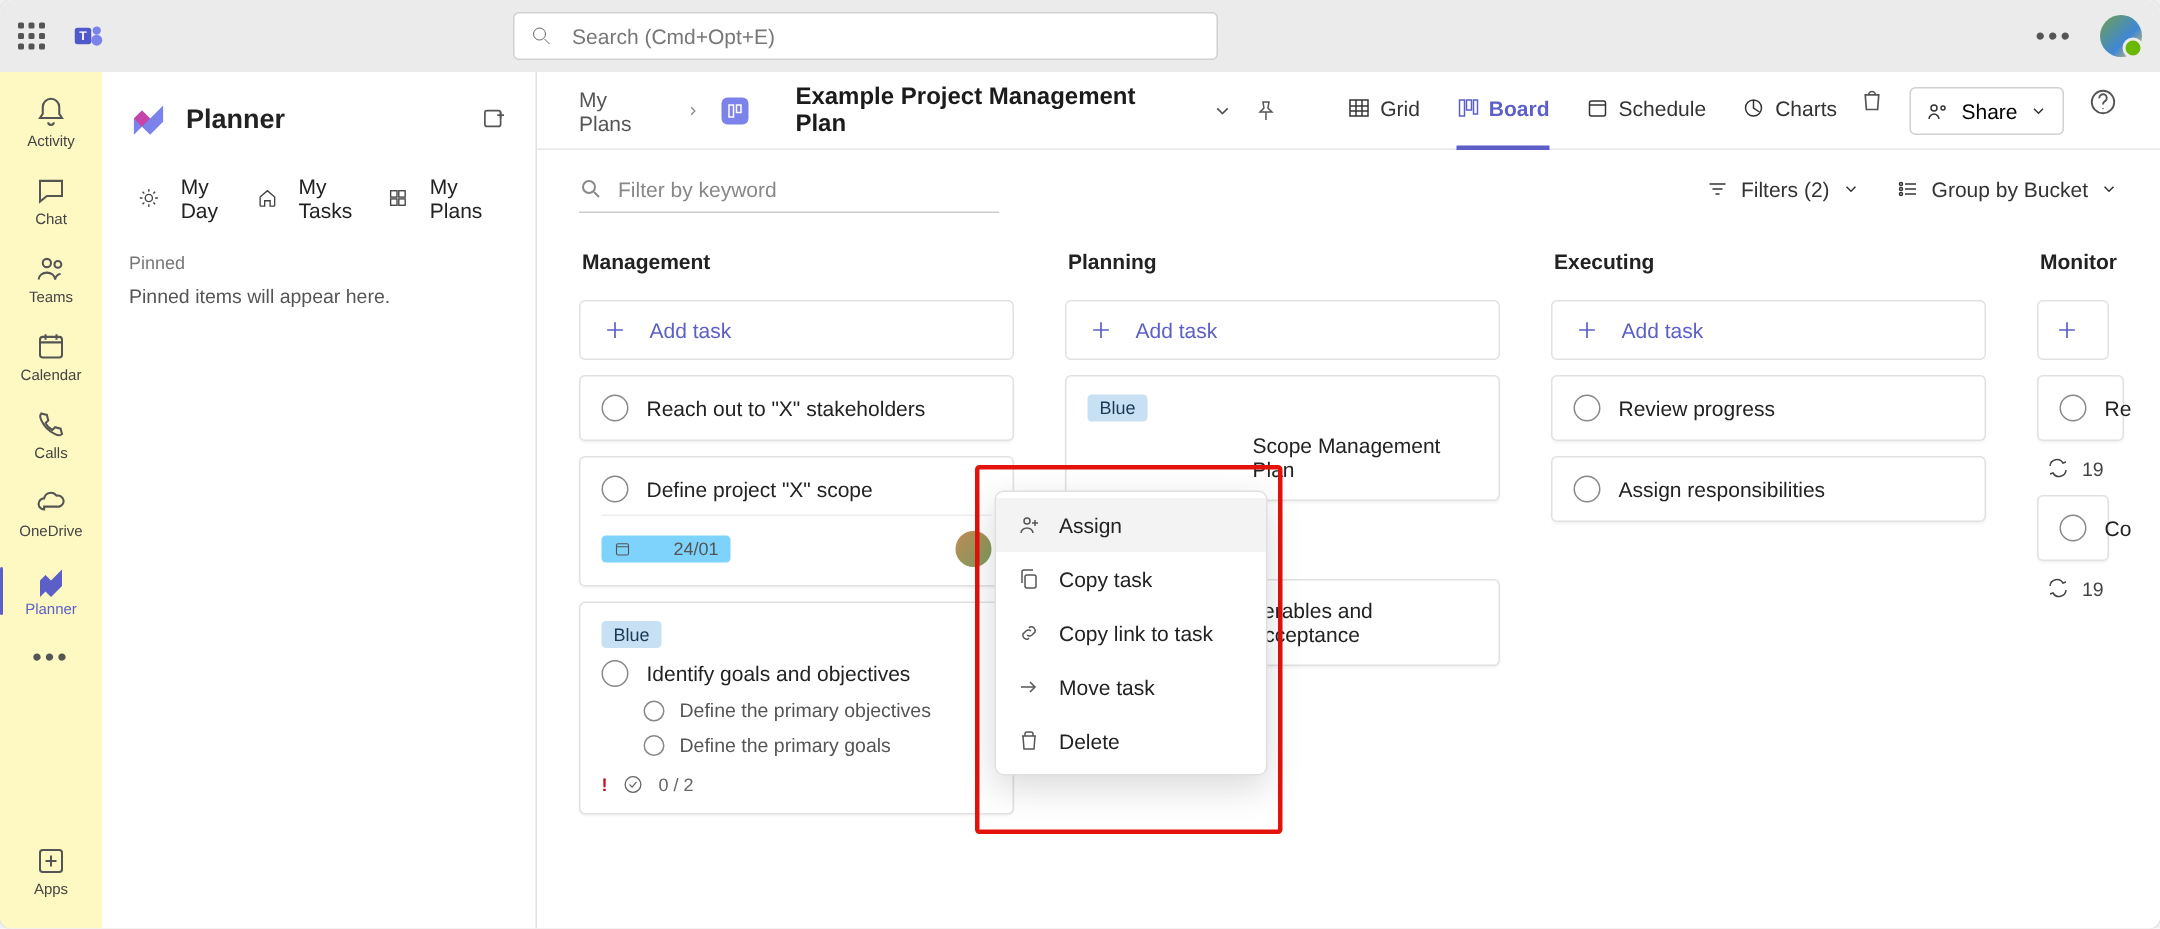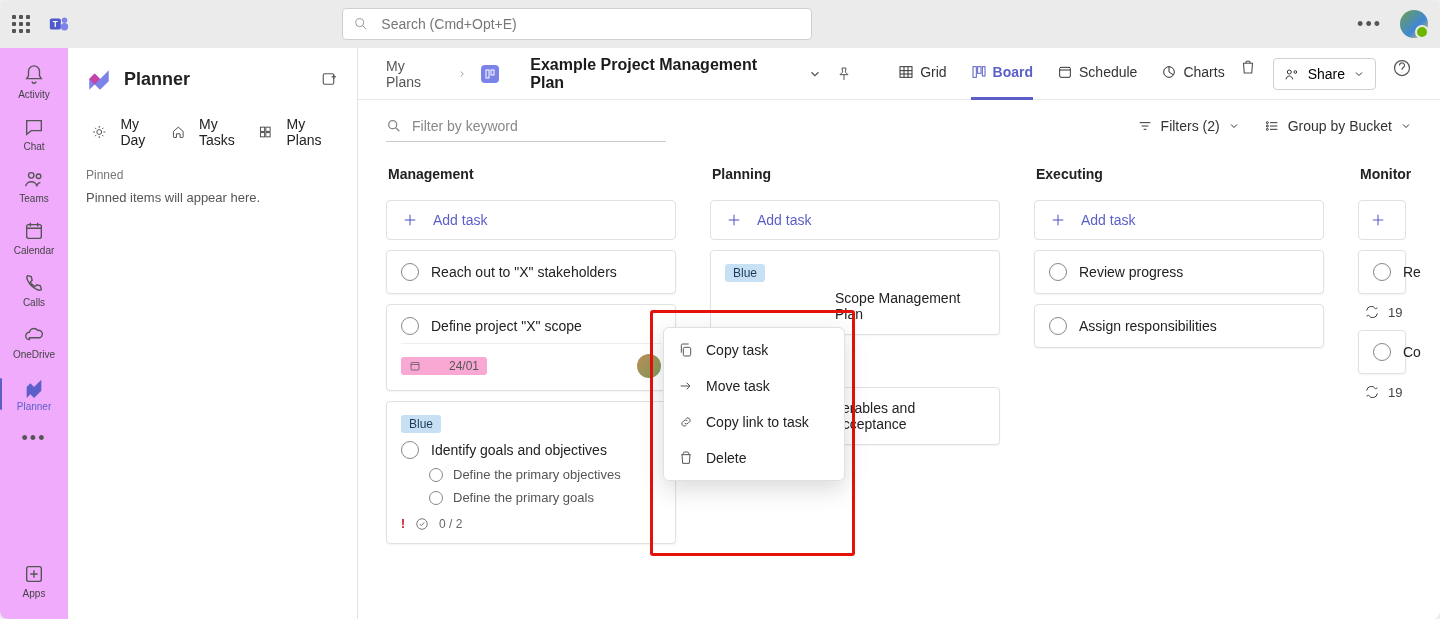--- a/index.html
+++ b/index.html
@@ -16,21 +16,21 @@
 .searchbox svg { width:16px; height:16px; margin-right: 12px; stroke:#666; }
 .top-right { display:flex; align-items:center; gap: 18px; margin-left:auto; }
 .ellipsis-h { font-size:18px; color:#555; letter-spacing:2px; }
 .avatar { width:28px; height:28px; border-radius:50%; background: linear-gradient(135deg,#6fa04f 0%,#3f87d6 60%,#f7c948 100%); position:relative; }
 .avatar::after { content:""; position:absolute; right:-1px; bottom:-1px; width:10px; height:10px; border-radius:50%; background:#6bb700; border:2px solid #ebebeb; }
 
 
 .body-row { flex:1; display:flex; min-height:0; }
 
 
-.rail { width:68px; background:#f0abfc; display:flex; flex-direction:column; align-items:center; padding-top:10px; gap: 4px; justify-content: space-between; }
+.rail { width:68px; background:#fef9c3; display:flex; flex-direction:column; align-items:center; padding-top:10px; gap: 4px; justify-content: space-between; }
 .rail-item { width:68px; display:flex; flex-direction:column; align-items:center; justify-content:center; padding:6px 0; font-size:10px; color:#444; cursor:pointer; gap:3px; position:relative; }
 .rail-item.active { color:#5b5fc7; }
 .rail-item.active::before { content:""; position:absolute; left:0; top:8px; bottom:8px; width:2px; background:#5b5fc7; border-radius:2px; }
 .rail-ico { width:22px; height:22px; stroke:#555; fill:none; stroke-width:1.5; }
 .rail-item.active .rail-ico { stroke:#5b5fc7; fill:#5b5fc7; }
 .rail-bottom { margin-top:auto; margin-bottom:14px; }
 
 
 .sidebar { width:290px; background:#fff; border-right:1px solid #e1e1e1; padding: 18px 18px; display:flex; flex-direction:column; }
 .sb-head { display:flex; align-items:center; gap: 12px; margin-bottom: 18px; }
@@ -80,21 +80,21 @@
 .addtask { height:40px; border:1px solid #e1e1e1; border-radius:4px; background:#fff; display:flex; align-items:center; gap:14px; padding:0 14px; font-size:14px; color:#5b5fc7; cursor:pointer; }
 .addtask svg { width:18px; height:18px; stroke:#5b5fc7; stroke-width:1.5; fill:none; }
 
 .card { border:1px solid #e1e1e1; border-radius:4px; background:#fff; padding: 12px 14px; box-shadow:0 1px 2px rgba(0,0,0,0.05); display:flex; flex-direction:column; gap:8px; }
 .card-row { display:flex; align-items:center; gap:12px; }
 .radio { width:18px; height:18px; border:1.5px solid #888; border-radius:50%; flex-shrink:0; }
 .radio.sm { width:14px; height:14px; }
 .card-title { font-size:14px; color:#222; }
 .chip { display:inline-flex; align-items:center; gap:6px; font-size:12px; padding:2px 8px; border-radius:3px; }
 .chip.blue { background:#c7e0f4; color:#1b3a57; }
-.chip.date { background:#f9a8d4; color:#555;gap:28px; }
+.chip.date { background:#7dd3fc; color:#555;gap:28px; }
 .chip.date svg { width:12px; height:12px; stroke:#555; fill:none; stroke-width:1.5; }
 .sub { font-size:13px; color:#555; padding-left:28px; display:flex; align-items:center; gap:10px; }
 .card-foot { display:flex; align-items:center; gap:10px; font-size:12px; color:#666; padding-top:4px; }
 .bang { color:#c50f1f; font-weight:700; }
 .card-foot svg { width:14px; height:14px; stroke:#666; fill:none; stroke-width:1.5; }
 .avsmall { width:24px; height:24px; border-radius:50%; background:linear-gradient(135deg,#c08a55,#7b9e5f); }
 .recur { display:flex; align-items:center; gap:8px; font-size:13px; color:#444; padding-left:6px; }
 .recur svg { width:16px; height:16px; stroke:#444; fill:none; stroke-width:1.5; }
 
 
@@ -480,74 +480,83 @@
         </div>
 
         <div class="column last">
           <div class="col-h">Monitor</div>
           <div class="addtask" style="width:48px;padding:0 10px">
               <svg viewBox="0 0 24 24">
                 <line x1="12" y1="5" x2="12" y2="19"></line>
                 <line x1="5" y1="12" x2="19" y2="12"></line>
               </svg>
             </div>
+          <div class="card" style="width:58px">
+              <div class="card-row">
+                <div class="radio"></div>
+                <div class="card-title">Re</div>
+              </div>
+            </div>
+          <div class="recur">
+              <svg viewBox="0 0 24 24">
+                <path d="M4 10a7 7 0 0113-3l3-1"></path>
+                <path d="M20 14a7 7 0 01-13 3l-3 1"></path>
+              </svg>
+              <span>19</span>
+            </div>
           <div class="card" style="width:48px">
               <div class="card-row">
                 <div class="radio"></div>
-                <div class="card-title">Re</div>
+                <div class="card-title">Co</div>
               </div>
             </div>
           <div class="recur">
               <svg viewBox="0 0 24 24">
                 <path d="M4 10a7 7 0 0113-3l3-1"></path>
                 <path d="M20 14a7 7 0 01-13 3l-3 1"></path>
               </svg>
               <span>19</span>
             </div>
-          <div class="card" style="width:48px">
-              <div class="card-row">
-                <div class="radio"></div>
-                <div class="card-title">Co</div>
-              </div>
-            </div>
-          <div class="recur">
-              <svg viewBox="0 0 24 24">
-                <path d="M4 10a7 7 0 0113-3l3-1"></path>
-                <path d="M20 14a7 7 0 01-13 3l-3 1"></path>
-              </svg>
-              <span>19</span>
-            </div>
         </div>
       </div>
     </div>
   </div>
 </div>
 
 <div class="ctx-outline" style="left:650px;top:310px;width:205px;height:246px;"></div>
 <div class="ctx" style="left:663px;top:327px;">
+  <div class="ctx-item hover">
+    <svg viewBox="0 0 24 24">
+        <circle cx="10" cy="8" r="3"></circle>
+        <path d="M4 20c0-3 3-5 6-5s6 2 6 5"></path>
+        <line x1="18" y1="7" x2="18" y2="13"></line>
+        <line x1="15" y1="10" x2="21" y2="10"></line>
+      </svg>
+    <span>Assign</span>
+  </div>
   <div class="ctx-item">
     <svg viewBox="0 0 24 24">
         <rect x="8" y="8" width="11" height="13" rx="2"></rect>
         <path d="M5 16V5a2 2 0 012-2h9"></path>
       </svg>
     <span>Copy task</span>
   </div>
   <div class="ctx-item">
     <svg viewBox="0 0 24 24">
+        <path d="M10 14a4 4 0 005 0l3-3a4 4 0 00-5-5l-1 1"></path>
+        <path d="M14 10a4 4 0 00-5 0l-3 3a4 4 0 005 5l1-1"></path>
+      </svg>
+    <span>Copy link to task</span>
+  </div>
+  <div class="ctx-item">
+    <svg viewBox="0 0 24 24">
         <line x1="4" y1="12" x2="18" y2="12"></line>
         <polyline points="13 7 18 12 13 17"></polyline>
       </svg>
     <span>Move task</span>
-  </div>
-  <div class="ctx-item">
-    <svg viewBox="0 0 24 24">
-        <path d="M10 14a4 4 0 005 0l3-3a4 4 0 00-5-5l-1 1"></path>
-        <path d="M14 10a4 4 0 00-5 0l-3 3a4 4 0 005 5l1-1"></path>
-      </svg>
-    <span>Copy link to task</span>
   </div>
   <div class="ctx-item">
     <svg viewBox="0 0 24 24">
         <path d="M5 7h14"></path>
         <path d="M8 7V5a2 2 0 012-2h4a2 2 0 012 2v2"></path>
         <path d="M6 7l1 13h10l1-13"></path>
       </svg>
     <span>Delete</span>
   </div>
 </div>

